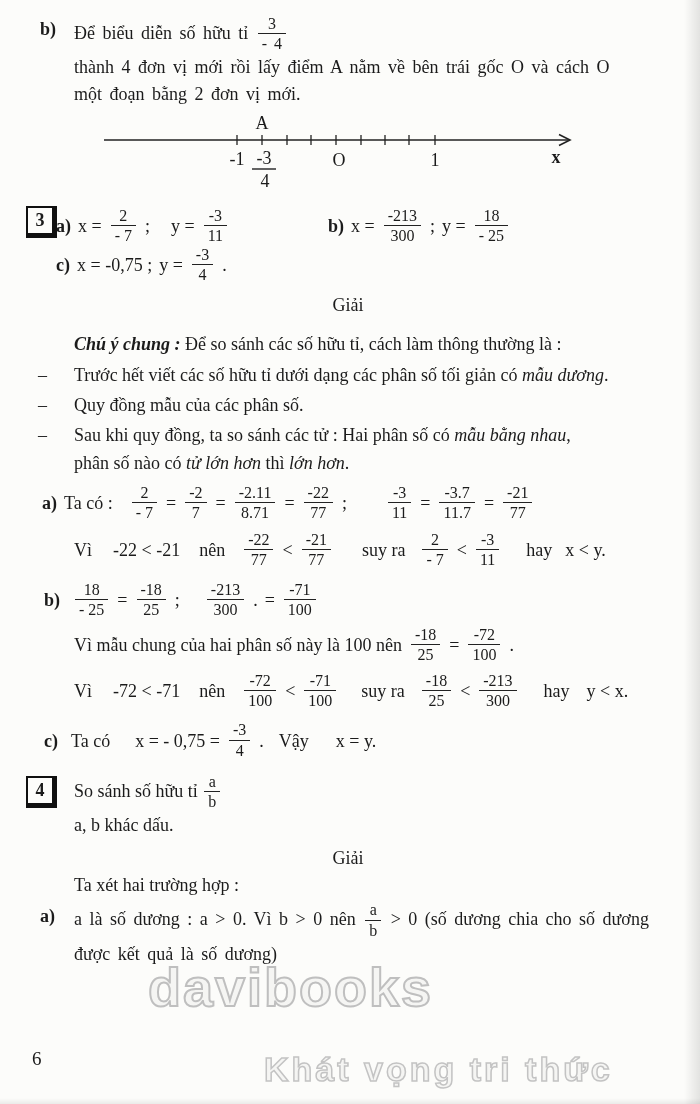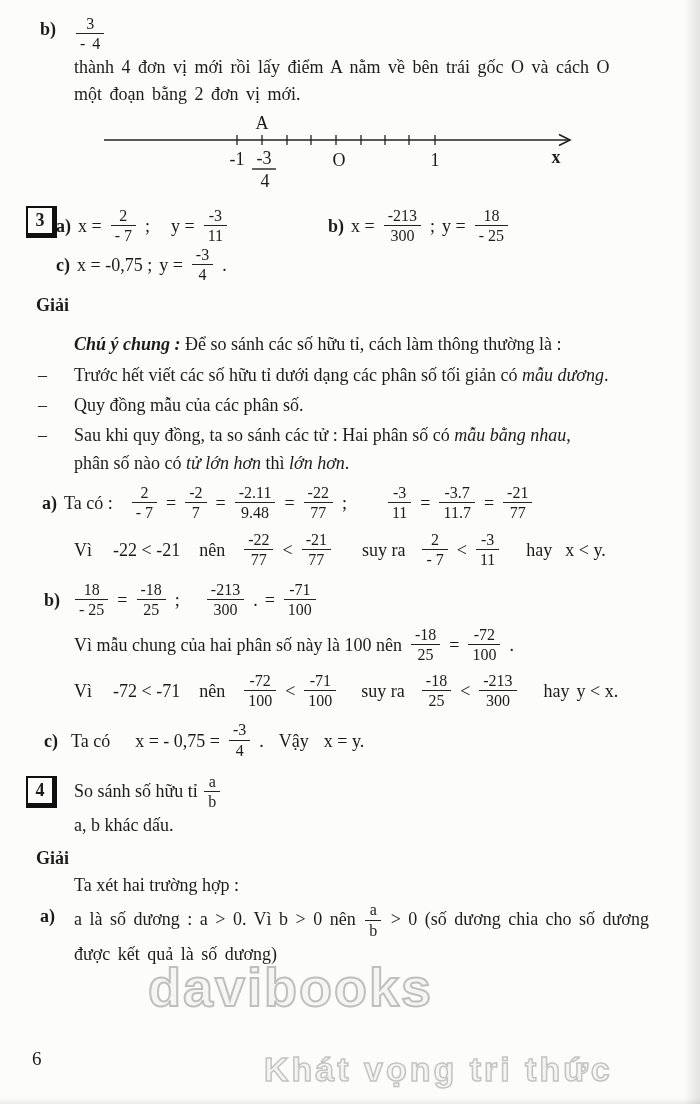--- a/index.html
+++ b/index.html
@@ -15,21 +15,21 @@
   .hang > .lbl{position:absolute;left:4px;top:0;font-weight:bold;}
 
   .frac{display:inline-block;vertical-align:middle;text-align:center;font-size:16px;
         line-height:1.08;margin:0 2px;position:relative;top:-1px;}
   .frac .fn{display:block;padding:0 4px 1px;}
   .frac .fd{display:block;border-top:1.5px solid #222;padding:1px 4px 0;}
 
   .mrow{display:flex;align-items:center;gap:7px;white-space:nowrap;}
   .mrow b{font-weight:bold;}
 
-  .center-h{font-weight:bold;}
+  .center-h{text-align:center;font-weight:normal;}
 
   .prob{position:relative;padding-left:38px;line-height:29px;}
   .numbox{position:absolute;left:-10px;top:-2px;width:24px;height:25px;
         border:2px solid #101010;border-right-width:5px;border-bottom-width:5px;
         display:flex;align-items:center;justify-content:center;font-weight:bold;font-size:18px;}
 
   .bullet{position:relative;padding-left:38px;line-height:28px;margin-top:2px;}
   .bullet .dash{position:absolute;left:2px;top:0;}
 
   svg text{font-family:"Liberation Serif","DejaVu Serif",serif;font-size:18px;fill:#1b1b1b;}
@@ -48,20 +48,21 @@
   <div class="wm" id="wm1">davibooks</div>
   <div class="wm" id="wm2">Khát vọng tri thức</div>
   <div class="pagenum">6</div>
   <div class="edge"></div>
   <div class="bedge"></div>
 
   <div class="content">
 
     <div class="hang" style="margin-top:2px">
       <b class="lbl">b)</b>
+      <span>Để biểu diễn số hữu tỉ</span>
       <span class="frac"><span class="fn">3</span><span class="fd">- 4</span></span>
       <br>
       <span>thành 4 đơn vị mới rồi lấy điểm A nằm về bên trái gốc O và cách O</span><br>
       <span>một đoạn bằng 2 đơn vị mới.</span>
     </div>
 
     <svg width="628" height="78" style="display:block;margin-top:6px">
       <line x1="68" y1="26" x2="534" y2="26" stroke="#222" stroke-width="1.6"></line>
       <polyline points="523,20.5 534,26 523,31.5" fill="none" stroke="#222" stroke-width="1.6"></polyline>
       <g stroke="#222" stroke-width="1.3">
@@ -160,21 +161,21 @@
           <span class="fd">- 7</span>
         </span>
       <span>=</span>
       <span class="frac">
           <span class="fn">-2</span>
           <span class="fd">7</span>
         </span>
       <span>=</span>
       <span class="frac">
           <span class="fn">-2.11</span>
-          <span class="fd">9.48</span>
+          <span class="fd">8.71</span>
         </span>
       <span>=</span>
       <span class="frac">
           <span class="fn">-22</span>
           <span class="fd">77</span>
         </span>
       <span>;</span>
       <span class="frac" style="margin-left:34px">
           <span class="fn">-3</span>
           <span class="fd">11</span>
@@ -273,34 +274,34 @@
       <span class="frac" style="margin-left:10px">
           <span class="fn">-18</span>
           <span class="fd">25</span>
         </span>
       <span>&lt;</span>
       <span class="frac">
           <span class="fn">-213</span>
           <span class="fd">300</span>
         </span>
       <span style="margin-left:18px">hay</span>
-      <span style="">y &lt; x.</span>
+      <span style="margin-left:10px">y &lt; x.</span>
     </div>
 
     <div class="mrow" style="margin-top:12px;margin-left:8px">
       <b>c)</b>
       <span style="margin-left:6px">Ta có</span>
       <span style="margin-left:18px">x = - 0,75 =</span>
       <span class="frac">
           <span class="fn">-3</span>
           <span class="fd">4</span>
         </span>
       <span>.</span>
       <span style="margin-left:8px">Vậy</span>
-      <span style="margin-left:8px">x = y.</span>
+      <span style="margin-left:20px">x = y.</span>
     </div>
 
     <div class="prob" style="margin-top:14px">
       <span class="numbox" style="top:2px">
           <span>4</span>
         </span>
       <span>So sánh số hữu tỉ</span>
       <span class="frac"><span class="fn">a</span><span class="fd">b</span></span>
       <br>
       <span>a, b khác dấu.</span>

